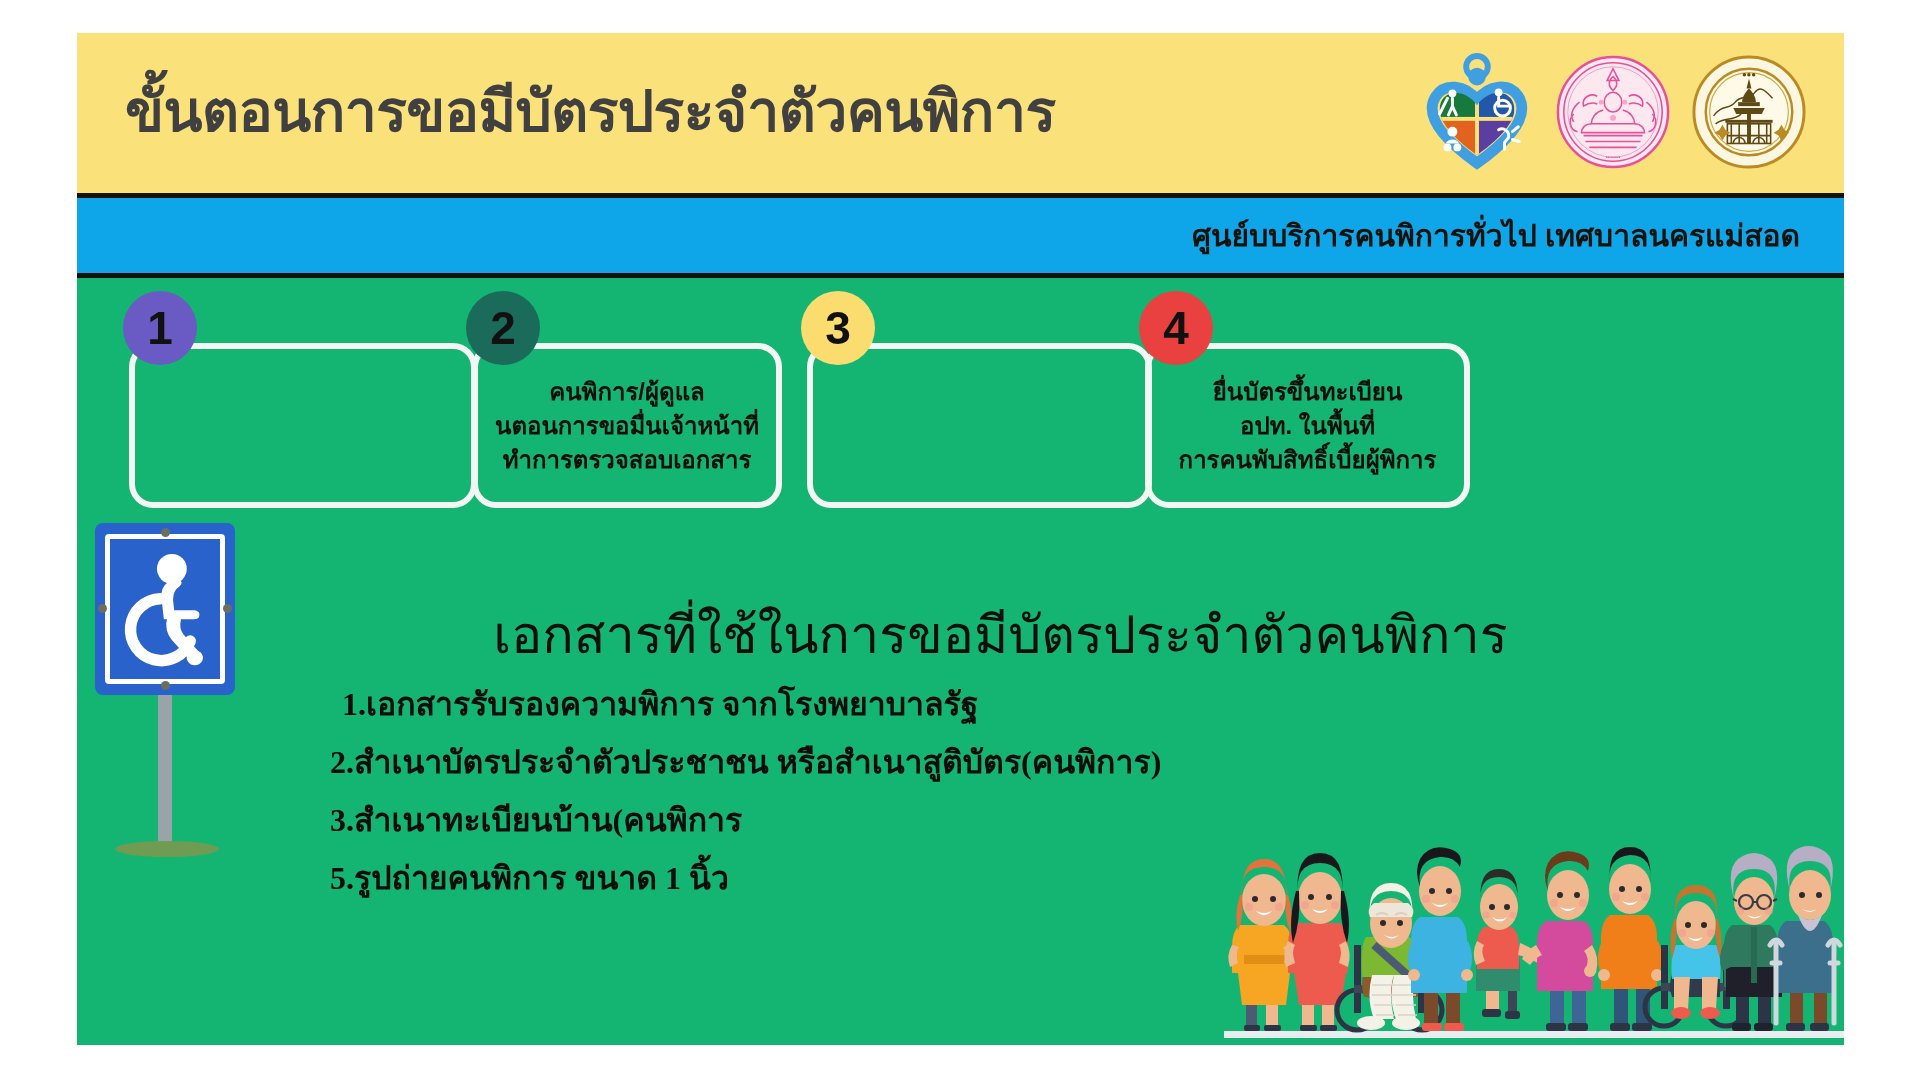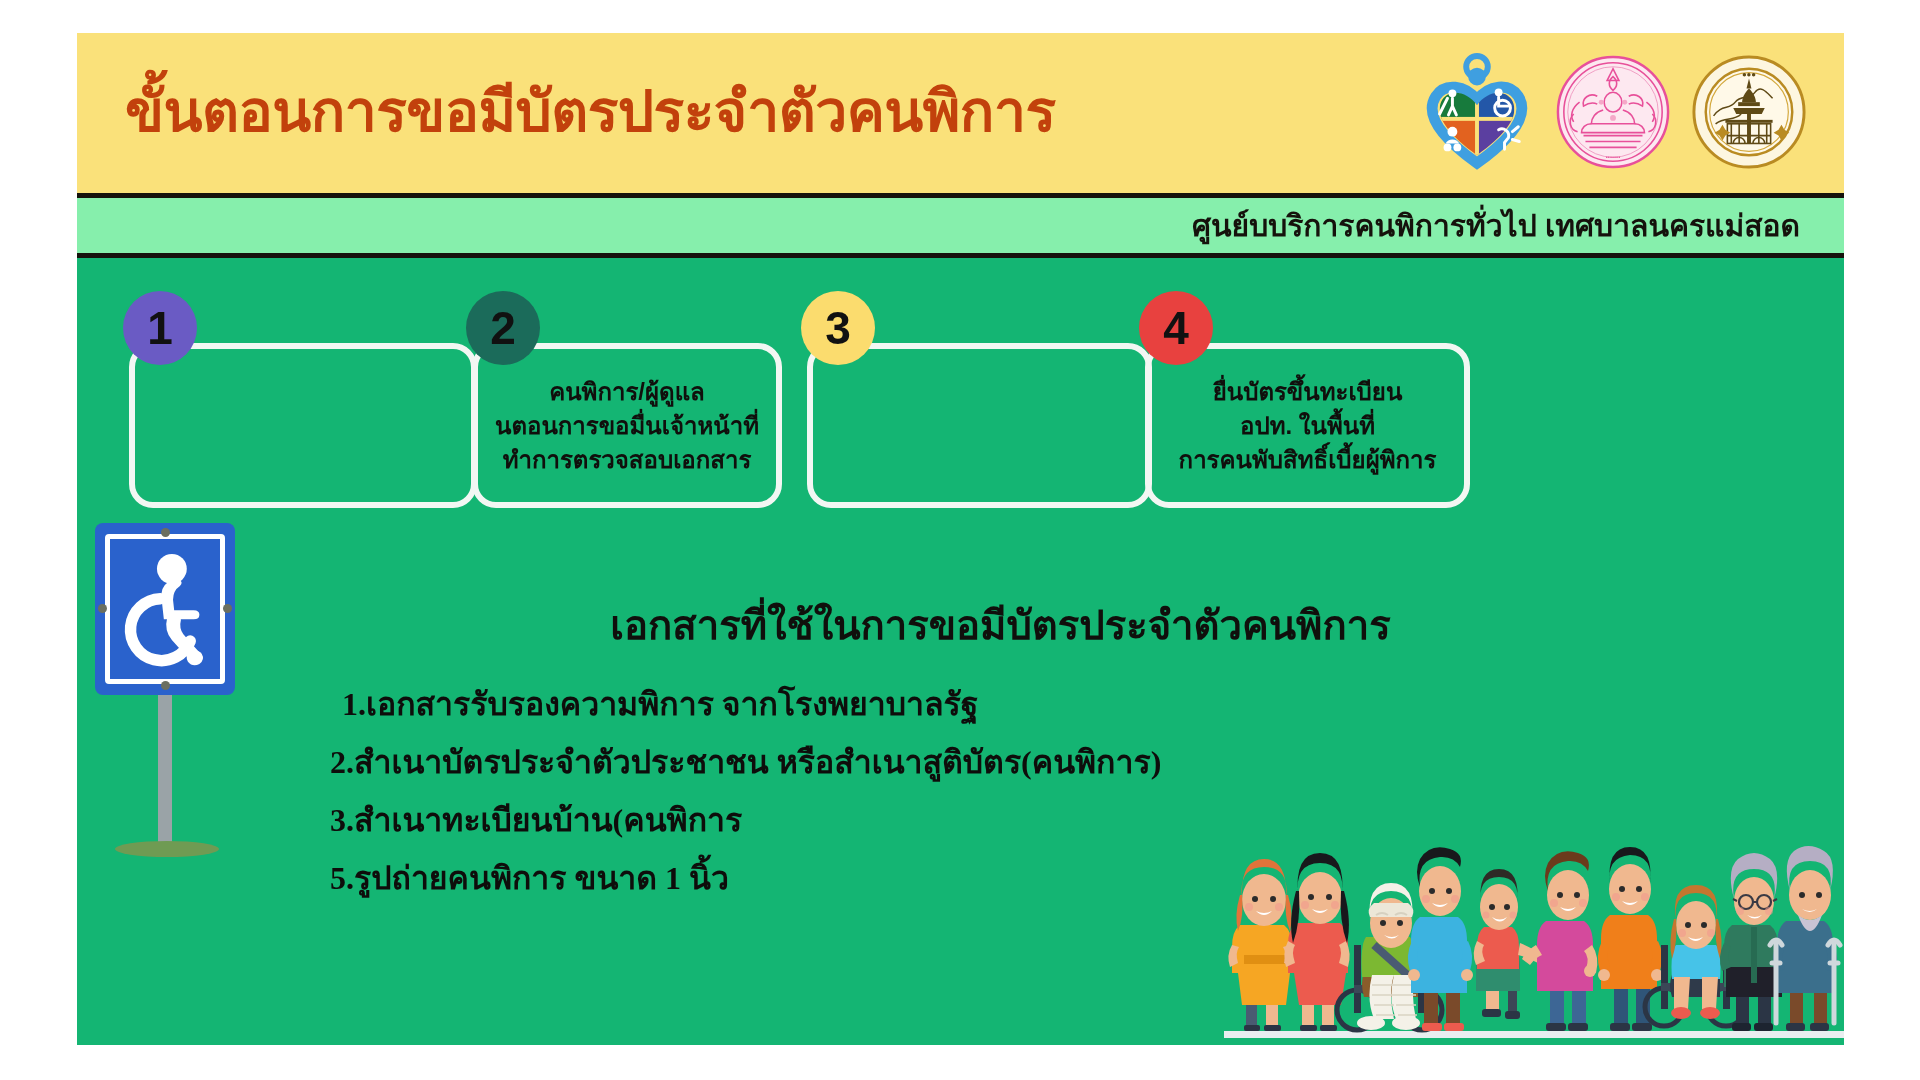--- a/index.html
+++ b/index.html
@@ -32,21 +32,21 @@
     background: #fae17a;
     border-bottom: 5px solid #15120c;
     box-sizing: border-box;
   }
   .poster-title {
     position: absolute;
     left: 48px;
     top: 50px;
     font-size: 57px;
     font-weight: bold;
-    color: #c2410c;
+    color: #404040;
     letter-spacing: -0.5px;
     white-space: nowrap;
     line-height: 1;
   }
   .logo-row {
     position: absolute;
     right: 36px;
     top: 20px;
     display: flex;
     align-items: center;
@@ -56,22 +56,22 @@
     width: 118px;
     height: 118px;
     position: relative;
   }
 
   
   .subtitle-band {
     position: absolute;
     left: 0; top: 165px;
     width: 100%;
-    height: 60px;
-    background: #86efac;
+    height: 80px;
+    background: #0ea5e9;
     border-bottom: 5px solid #15120c;
     box-sizing: border-box;
     display: flex;
     align-items: center;
     justify-content: flex-end;
     padding-left: 9px;
   }
   .subtitle-text {
     font-size: 30px;
     font-weight: bold;
@@ -130,22 +130,22 @@
     z-index: 3;
   }
 
   
   .docs-heading {
     position: absolute;
     left: 0;
     top: 560px;
     width: 100%;
     text-align: center;
-    font-size: 40px;
-    font-weight: bold;
+    font-size: 52px;
+    font-weight: normal;
     color: #100f0c;
   }
   .docs-heading span { padding-left: 80px; }
 
   .docs-list {
     position: absolute;
     left: 265px;
     top: 655px;
     width: 1000px;
     font-family: Liberation Serif, serif;

